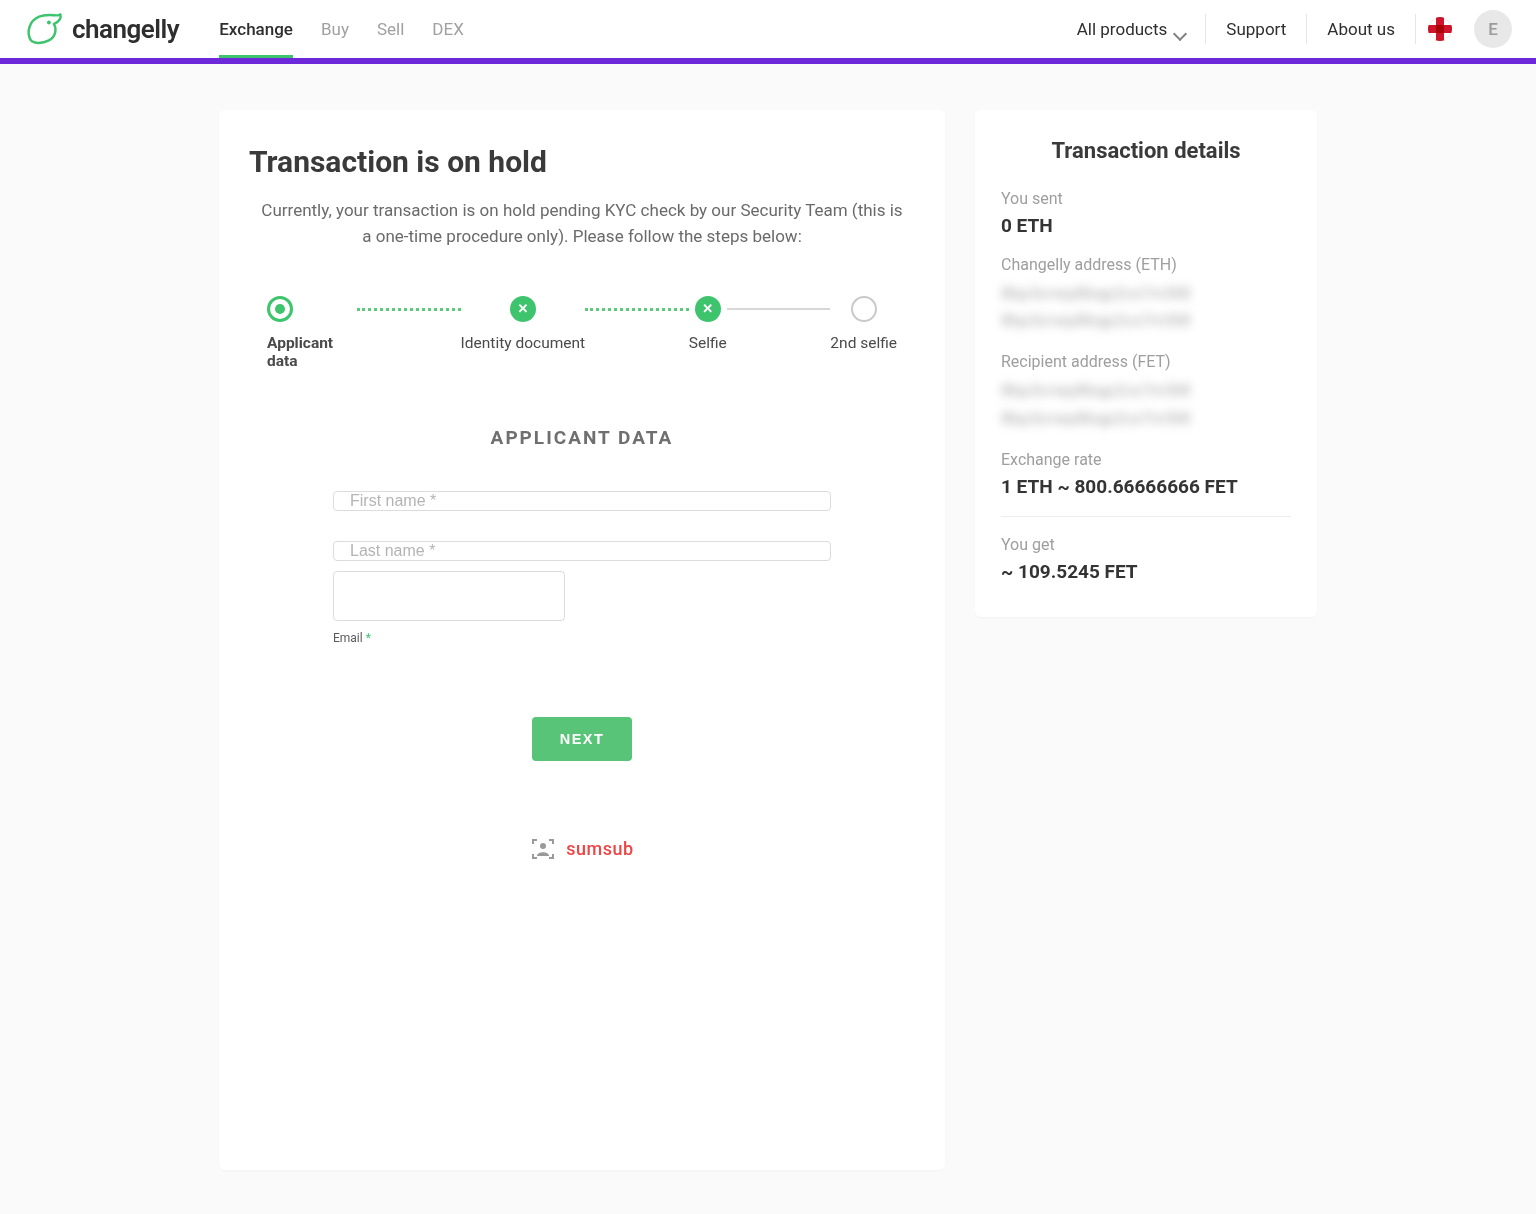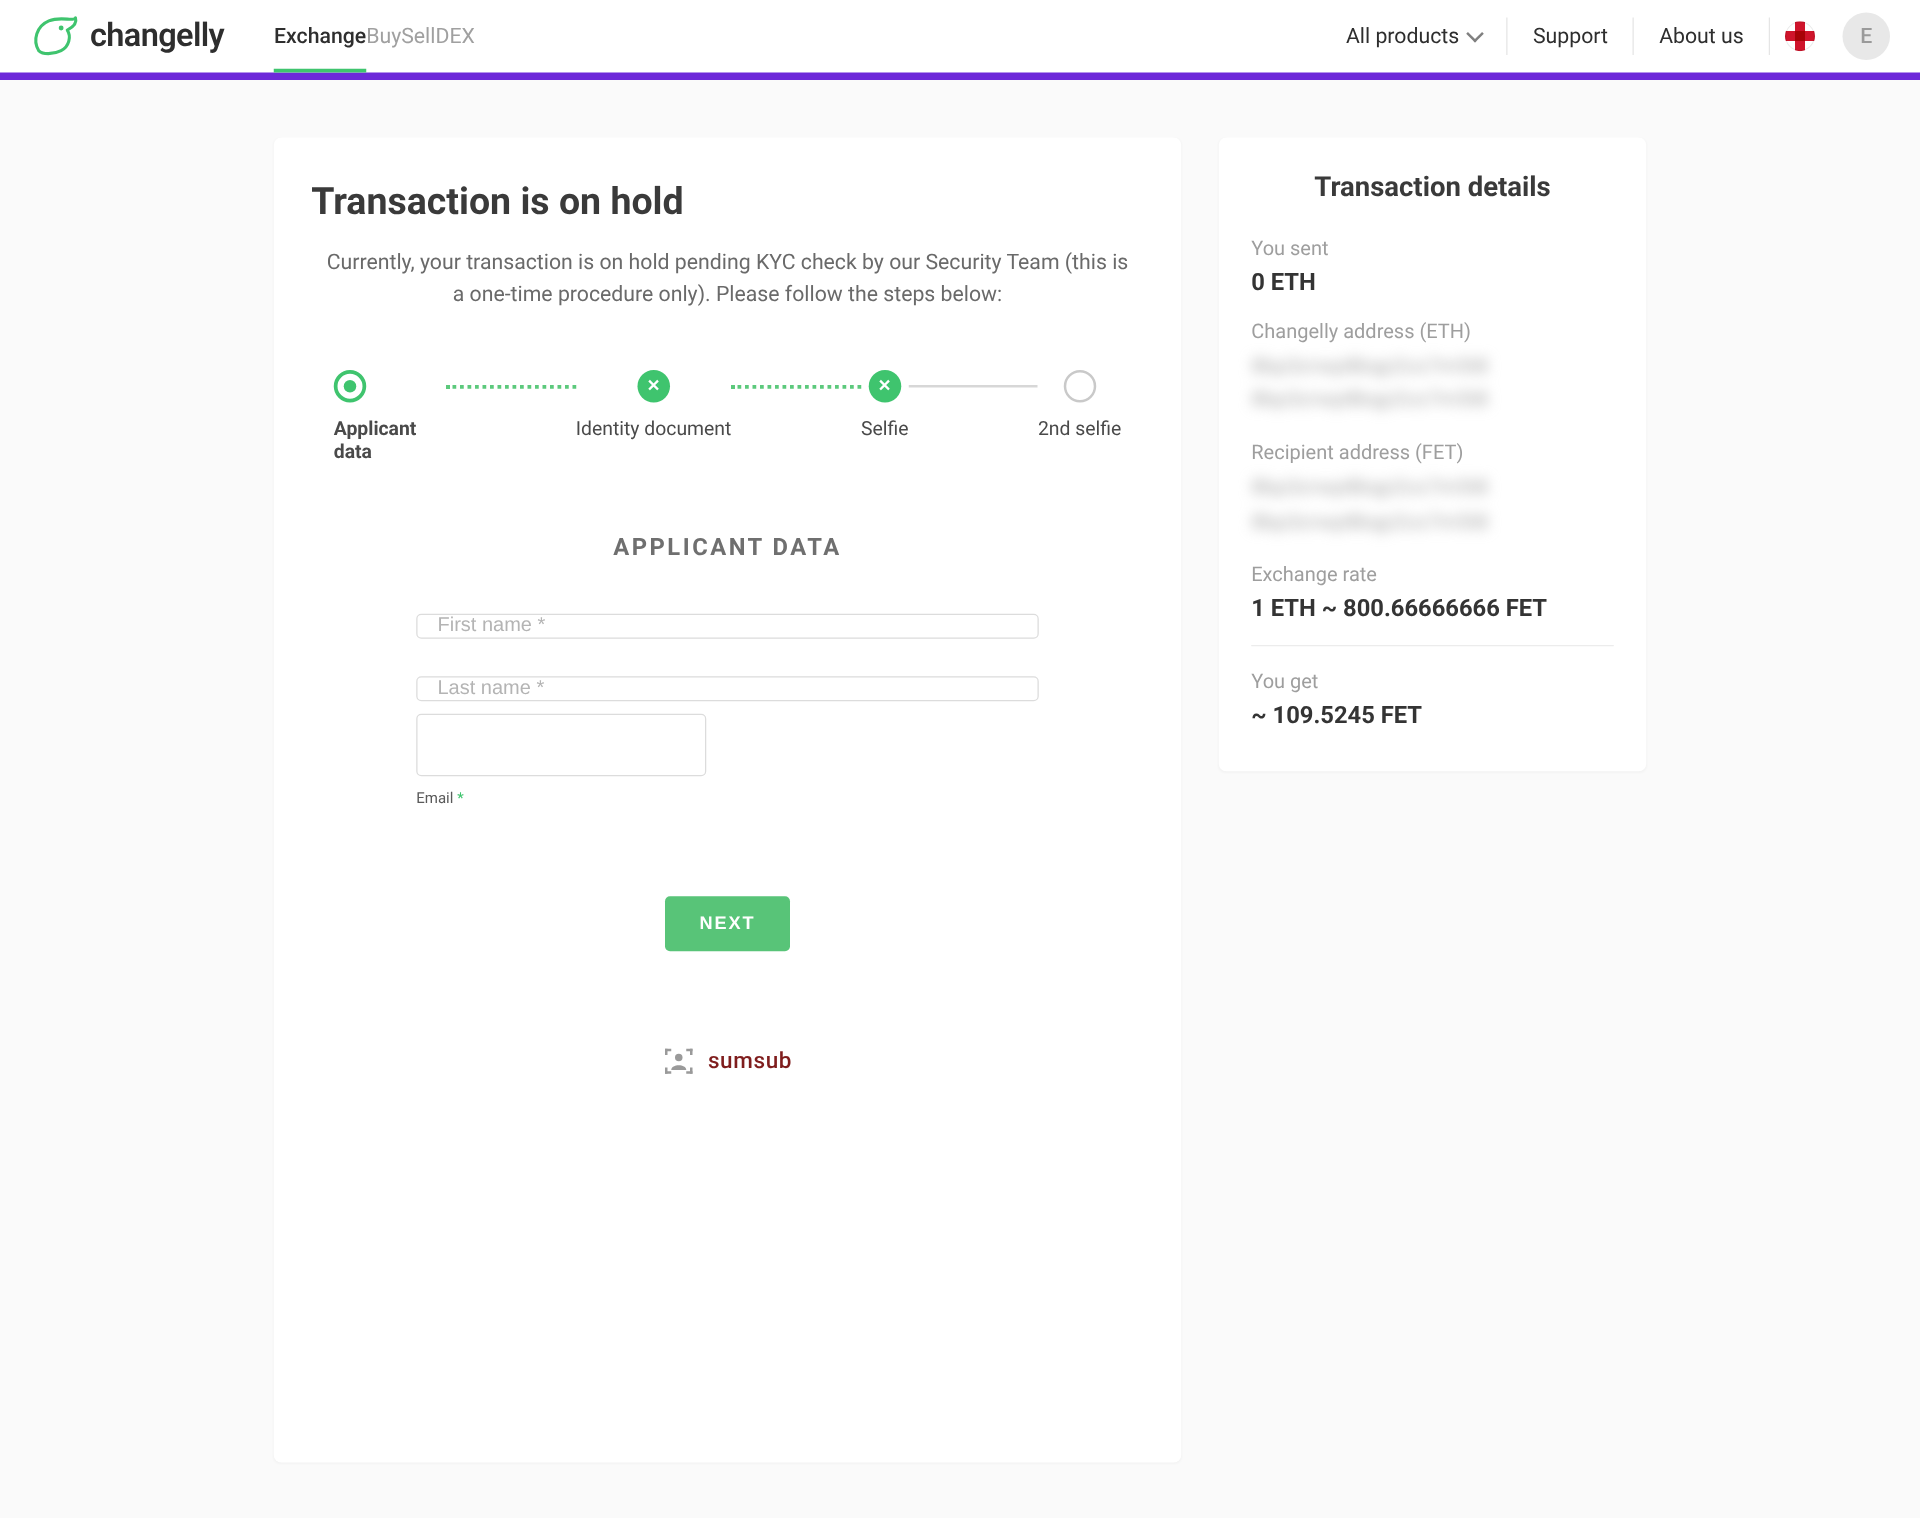--- a/index.html
+++ b/index.html
@@ -28,20 +28,21 @@
   }
   .logo svg { width: 40px; height: 36px; }
   .logo-text {
     font-size: 26px;
     font-weight: 600;
     color: #2e2e2e;
     letter-spacing: -0.5px;
   }
   .nav {
     display: flex;
+    gap: 28px;
     height: 100%;
     align-items: center;
   }
   .nav-item {
     font-size: 17px;
     color: #a0a0a0;
     cursor: pointer;
     height: 100%;
     display: flex;
     align-items: center;
@@ -54,21 +55,21 @@
     border-bottom-color: #3fc46e;
   }
   .header-right {
     margin-left: auto;
     display: flex;
     align-items: center;
     gap: 0;
   }
   .dropdown {
     display: flex;
-    align-items: center;
+    align-items: flex-end;
     gap: 8px;
     font-size: 17px;
     color: #2e2e2e;
     cursor: pointer;
     padding: 0 20px;
   }
   .chevron {
     width: 10px; height: 10px;
     border-right: 2px solid #808080;
     border-bottom: 2px solid #808080;
@@ -236,21 +237,21 @@
     border-radius:4px;
     padding: 14px 28px;
     font-size:14.5px;
     font-weight:700;
     letter-spacing:1.5px;
     cursor:pointer;
   }
   .sumsub {
     display:flex; align-items:center; justify-content:center; gap:10px;
     margin-top: 76px;
-    color:#7f1d1d;
+    color:#ef4444;
   }
   .sumsub-text { font-size:18px; font-weight:500; letter-spacing:0.5px; }
   
   .side-title {
     font-size:22px; font-weight:700; color:#3a3a3a; margin-bottom:26px;text-align:center;
   }
   .detail { margin-bottom: 18px; }
   .detail-label { font-size:16px; color:#9e9e9e; margin-bottom:6px; }
   .detail-value { font-size:19px; font-weight:700; color:#343434; }
   .blurred {

